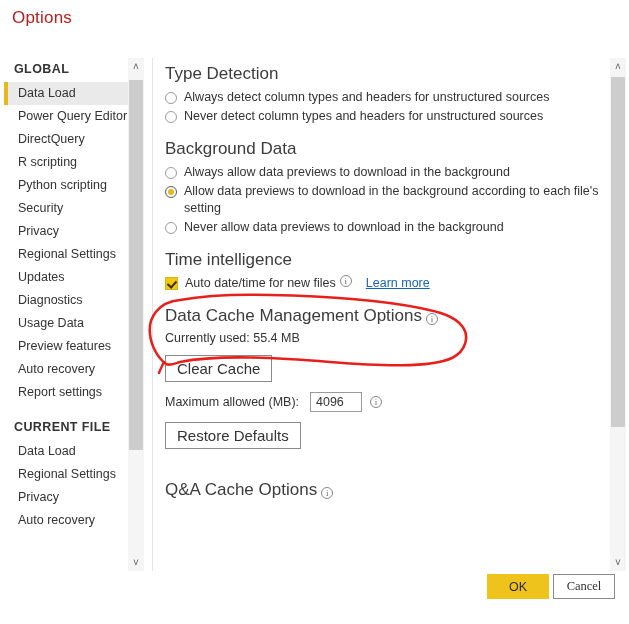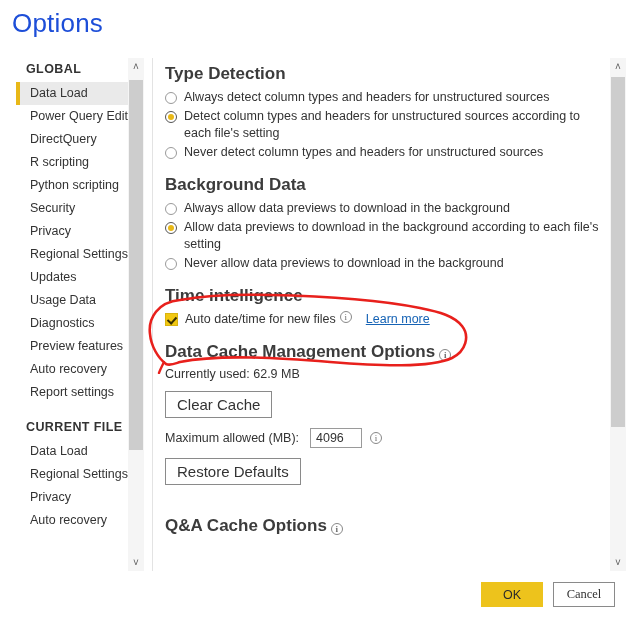--- a/index.html
+++ b/index.html
@@ -14,30 +14,30 @@
     color: #333333;
     overflow: hidden;
     position: relative;
   }
 
   
   .dialog-title {
     position: absolute;
     left: 12px;
     top: 8px;
-    font-size: 26px;
+    font-size: 17px;
     font-weight: 300;
-    color: #1d4ed8;
+    color: #b91c1c;
     letter-spacing: 0.2px;
   }
 
   
   .sidebar {
     position: absolute;
-    left: 16px;
+    left: 4px;
     top: 58px;
     width: 128px;
     height: 513px;
     overflow: hidden;
   }
   .side-group-header {
     font-size: 12.5px;
     font-weight: bold;
     color: #333333;
     letter-spacing: 0.4px;
@@ -115,21 +115,21 @@
   .content {
     position: absolute;
     left: 165px;
     top: 58px;
     width: 440px;
     height: 513px;
     overflow: hidden;
   }
   .section-heading {
     font-size: 17px;
-    font-weight: 700;
+    font-weight: 400;
     color: #3c3c3c;
     margin: 6px 0 5px 0;
   }
   .section-heading.tight { margin-top: 14px; }
   .section-heading.big-gap { margin-top: 26px; }
 
   .opt-row {
     display: flex;
     align-items: flex-start;
     margin: 2px 0;
@@ -270,23 +270,23 @@
     position: absolute;
     left: 0;
     right: 0;
     bottom: 0;
     height: 53px;
     background: #ffffff;
   }
   .footer-btns {
     position: absolute;
     right: 14px;
-    top: 11px;
+    top: 3px;
     display: flex;
-    gap: 10px;
+    gap: 4px;
   }
   .btn-ok {
     width: 62px;
     height: 25px;
     background: #edc31c;
     border: 1px solid #edc31c;
     font-size: 12.5px;
     color: #2b2b2b;
     cursor: pointer;
     font-family: "Liberation Sans", sans-serif;
@@ -332,24 +332,24 @@
     <div class="side-item">
       <span>Privacy</span>
     </div>
     <div class="side-item">
       <span>Regional Settings</span>
     </div>
     <div class="side-item">
       <span>Updates</span>
     </div>
     <div class="side-item">
+      <span>Diagnostics</span>
+    </div>
+    <div class="side-item">
       <span>Usage Data</span>
-    </div>
-    <div class="side-item">
-      <span>Diagnostics</span>
     </div>
     <div class="side-item">
       <span>Preview features</span>
     </div>
     <div class="side-item">
       <span>Auto recovery</span>
     </div>
     <div class="side-item">
       <span>Report settings</span>
     </div>
@@ -384,24 +384,20 @@
 <div class="content">
 
   <div>
     <div class="section-heading">Type Detection</div>
 
     <div class="opt-row">
       <span class="radio"></span>
       <span class="opt-label">Always detect column types and headers for unstructured sources</span>
     </div>
     <div class="opt-row">
-      <span class="radio checked"></span>
-      <span class="opt-label">Detect column types and headers for unstructured sources according to each file's setting</span>
-    </div>
-    <div class="opt-row">
       <span class="radio"></span>
       <span class="opt-label">Never detect column types and headers for unstructured sources</span>
     </div>
   </div>
 
   <div>
     <div class="section-heading tight">Background Data</div>
 
     <div class="opt-row">
       <span class="radio"></span>
@@ -426,21 +422,21 @@
       <span class="info-icon">i</span>
       <span class="link">Learn more</span>
     </div>
   </div>
 
   <div>
     <div class="section-heading tight">
       <span>Data Cache Management Options</span><span class="info-icon">i</span>
     </div>
 
-    <div class="plain-text">Currently used: 62.9 MB</div>
+    <div class="plain-text">Currently used: 55.4 MB</div>
 
     <button class="btn-std">Clear Cache</button>
 
     <div class="field-row">
       <span class="fld-label">Maximum allowed (MB):</span>
       <input class="text-input" type="text" value="4096" style="">
       <span class="info-icon inline-info">i</span>
     </div>
 
     <button class="btn-std">Restore Defaults</button>

